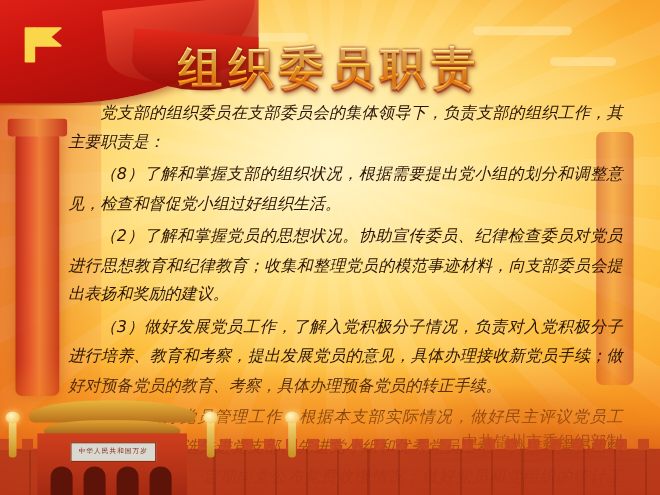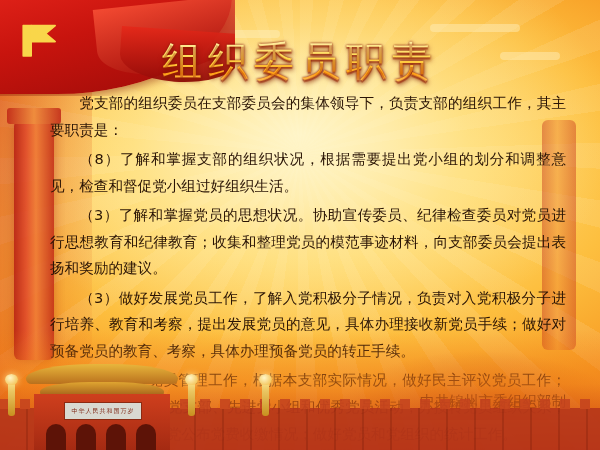--- a/index.html
+++ b/index.html
@@ -125,21 +125,21 @@
     width: 52px; height: 48px;
   }
 
   
   .title {
     position: absolute;
     left: 0; right: 0;
     top: 34px;
     text-align: center;
     font-family: "DejaVu Serif", "Liberation Serif", serif;
-    font-weight: normal;
+    font-weight: bold;
     font-size: 40px;
     letter-spacing: 6px;
     color: #ffe27a;
     background: linear-gradient(180deg,#fff7c8 0%,#ffd84a 45%,#ff9f16 72%,#ffe9a0 100%);
     -webkit-background-clip: text;
     background-clip: text;
     -webkit-text-fill-color: transparent;
     text-shadow: 0 2px 0 rgba(150,30,0,.35);
     filter: drop-shadow(0 0 1px #8d1a05) drop-shadow(1px 2px 2px rgba(120,20,0,.55));
   }
@@ -155,22 +155,23 @@
     right: 34px;
     top: 90px;
     font-family: "DejaVu Sans", "Liberation Sans", sans-serif;
     font-size: 14.6px;
     line-height: 1.82;
     color: #2a1405;
     text-align: justify;
     text-justify: inter-ideograph;
   }
   .para {
-    margin: 0 0 3px 4px;
+    margin: 0 0 3px 16px;
     text-indent: 2em;
+    font-style: italic;
   }
   .signature {
     position: absolute;
     right: 34px;
     top: 392px;
     font-size: 14.6px;
     color: #2a1405;
     font-family: "DejaVu Sans", "Liberation Sans", sans-serif;
   }
 
@@ -298,21 +299,21 @@
     </svg>
   </div>
 
   <div class="title">
     <span class="title-pad">组织委员职责</span>
   </div>
 
   <div class="body-text">
     <p class="para">党支部的组织委员在支部委员会的集体领导下，负责支部的组织工作，其主要职责是：</p>
     <p class="para">（8）了解和掌握支部的组织状况，根据需要提出党小组的划分和调整意见，检查和督促党小组过好组织生活。</p>
-    <p class="para">（3）了解和掌握党员的思想状况。协助宣传委员、纪律检查委员对党员进行思想教育和纪律教育；收集和整理党员的模范事迹材料，向支部委员会提出表扬和奖励的建议。</p>
+    <p class="para">（2）了解和掌握党员的思想状况。协助宣传委员、纪律检查委员对党员进行思想教育和纪律教育；收集和整理党员的模范事迹材料，向支部委员会提出表扬和奖励的建议。</p>
     <p class="para">（3）做好发展党员工作，了解入党积极分子情况，负责对入党积极分子进行培养、教育和考察，提出发展党员的意见，具体办理接收新党员手续；做好对预备党员的教育、考察，具体办理预备党员的转正手续。</p>
     <p class="para">（4）做好党员管理工作，根据本支部实际情况，做好民主评议党员工作；认真搞好评选先进党支部、先进党小组和优秀党员活动，办接转党员组织关系；收缴党费，定期向党公布党费收缴情况；做好党员和党组织的统计工作。</p>
   </div>
 
   <div class="signature">中共锦州市委组织部制</div>
 
   <div class="hill"></div>
   <div class="bottom-glow"></div>
   <div class="wall"></div>
 

